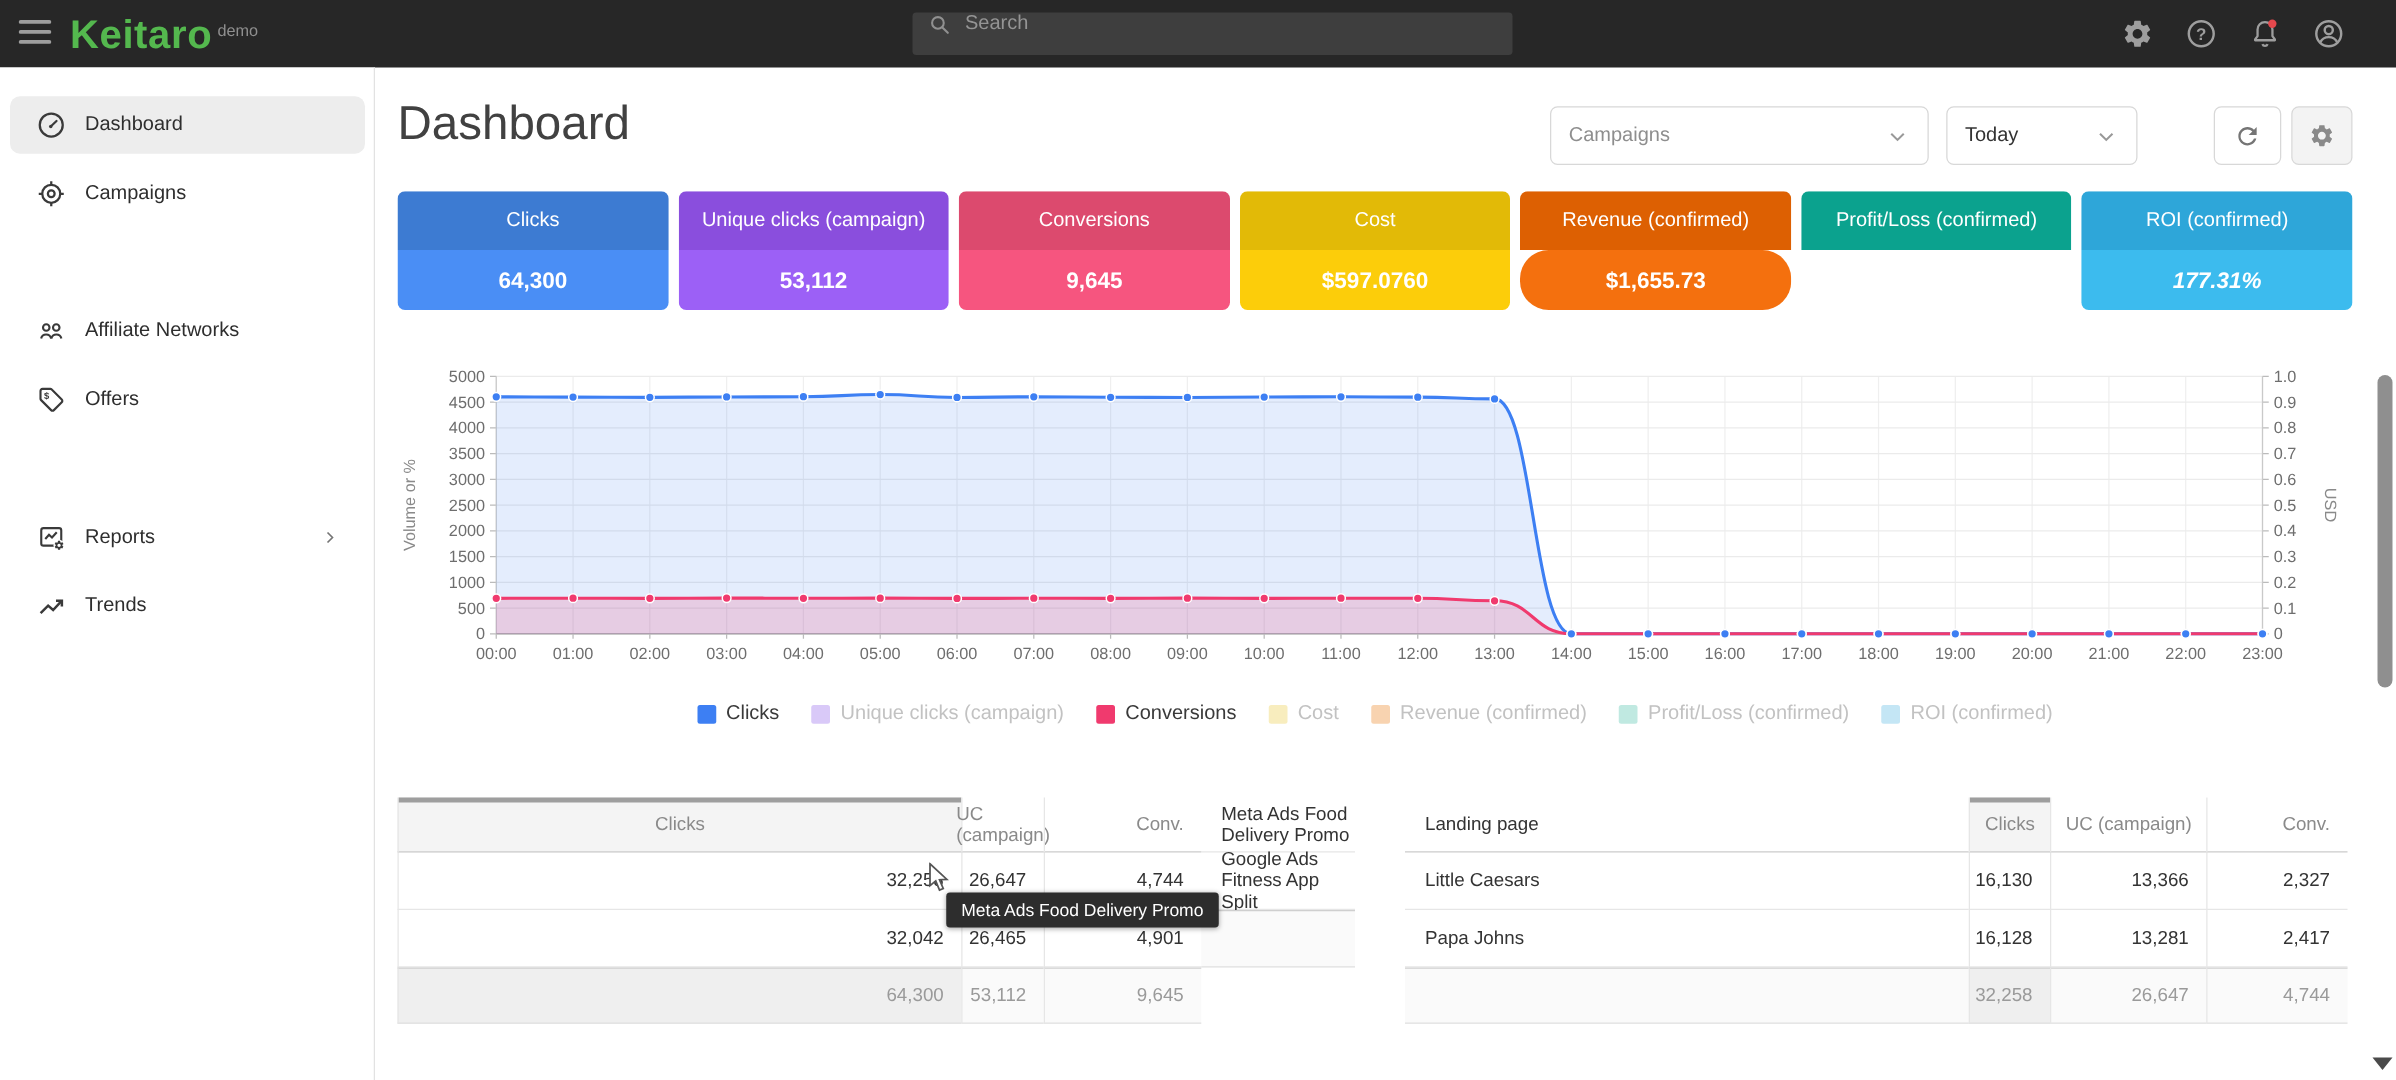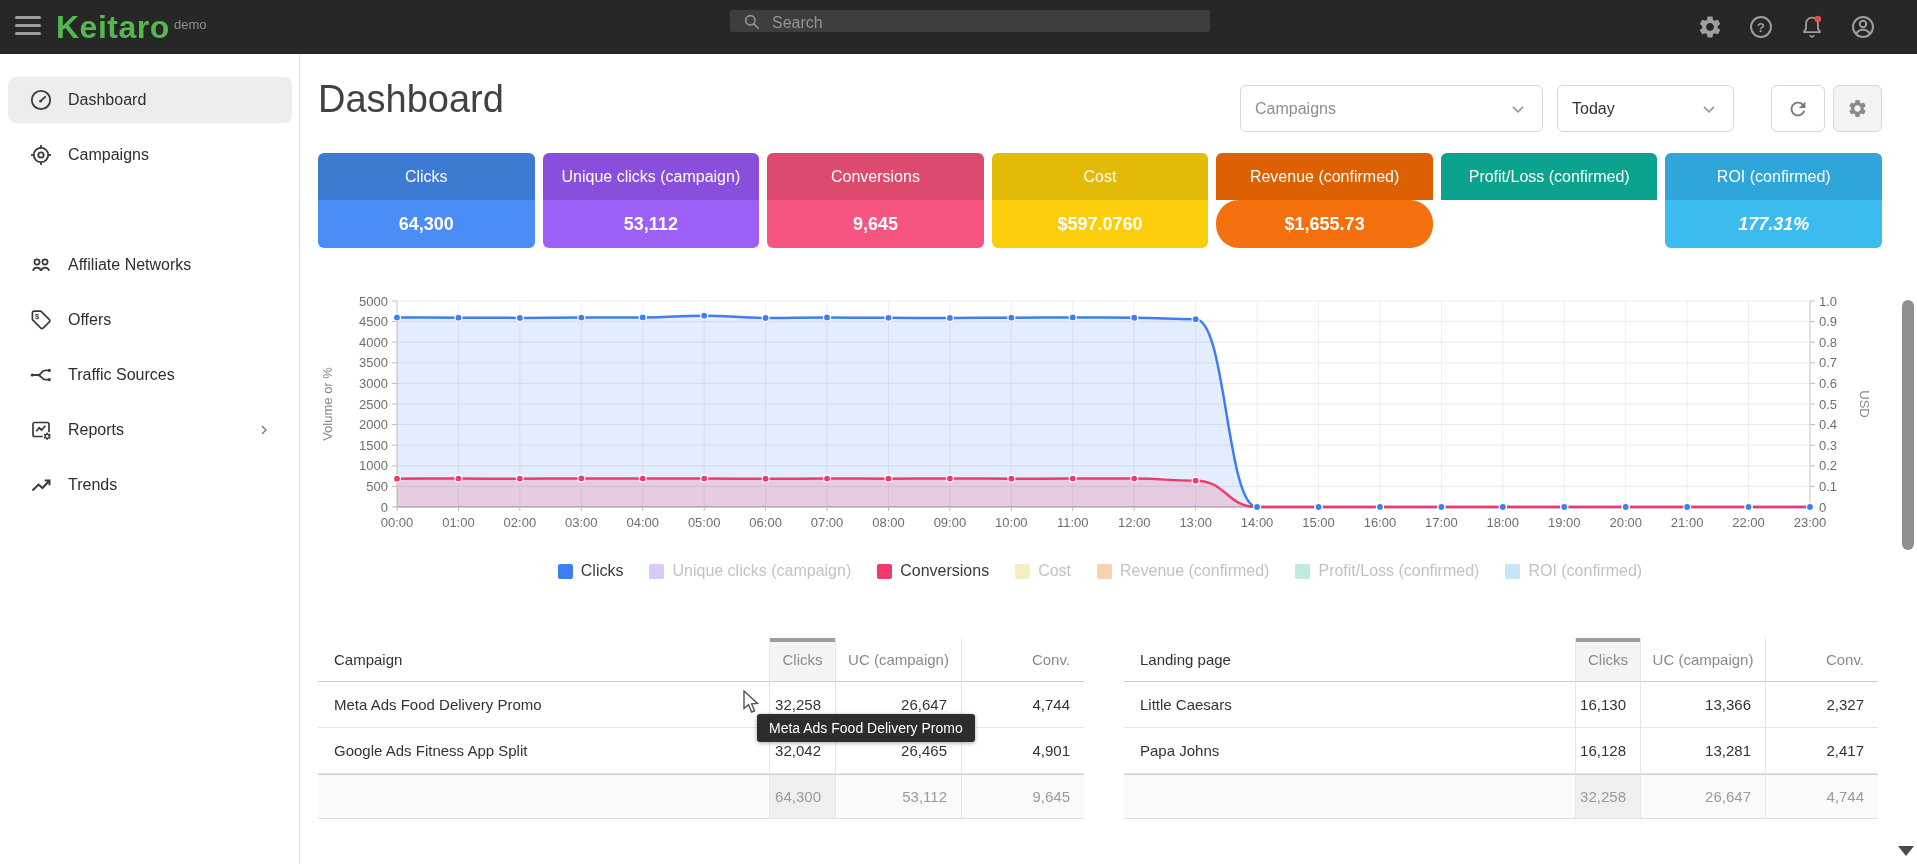--- a/index.html
+++ b/index.html
@@ -6,22 +6,22 @@
   html,body { background:#fff; }
   #app { position:relative; width:1917px; height:864px; background:#fff; overflow:hidden;
          font-family:"Liberation Sans","DejaVu Sans",sans-serif; color:#333; }
 
   
   .topbar { position:absolute; left:0; top:0; width:1917px; height:54px; background:#272727; }
   .hamburger { position:absolute; left:15px; top:16px; width:28px; height:22px; cursor:pointer; }
   .hamburger span { display:block; height:3px; background:#9e9e9e; border-radius:2px; margin-bottom:5px; width:26px; }
   .logo { position:absolute; left:56px; top:9px; font-size:32px; font-weight:bold; color:#54b84e; letter-spacing:.5px; }
   .logo-badge { position:absolute; left:174px; top:17px; font-size:13px; color:#8f8f8f; }
-  .searchbox { position:absolute; left:730px; top:10px; width:480px; height:22px; background:#3e3e3e;
-               border-radius:3px; display:flex; align-items:flex-end; padding:0 12px; gap:10px; }
+  .searchbox { position:absolute; left:730px; top:10px; width:480px; height:34px; background:#3e3e3e;
+               border-radius:3px; display:flex; align-items:flex-start; padding:0 12px; gap:10px; }
   .searchbox input { flex:1; background:transparent; border:none; outline:none; color:#ddd; font-size:16px;
                      font-family:inherit; }
   .searchbox input::placeholder { color:#949494; }
   .tb-icon { position:absolute; top:14px; width:26px; height:26px; cursor:pointer; }
 
   
   .sidebar { position:absolute; left:0; top:54px; width:300px; height:810px; background:#fff;
              border-right:1px solid #e2e2e2; }
   .side-item { position:absolute; left:8px; width:284px; height:46px; border-radius:8px;
                display:flex; align-items:center; cursor:pointer; }
@@ -152,30 +152,20 @@
       </svg>
       <span class="s-label">Affiliate Networks</span>
     </div>
     <div class="side-item" style="top:243px">
       <svg class="s-icon" viewBox="0 0 24 24">
         <path d="M20.4 11.6l-8-8c-.3-.3-.7-.5-1.1-.5H5c-.9 0-1.6.7-1.6 1.6v6.3c0 .4.2.8.5 1.1l8 8c.6.6 1.6.6 2.2 0l6.3-6.3c.6-.6.6-1.6 0-2.2z" fill="none" stroke="currentColor" stroke-width="1.7" stroke-linejoin="round"></path>
         <text x="8.2" y="11" text-anchor="middle" font-size="7.5" font-weight="bold" fill="currentColor">$</text>
       </svg>
       <span class="s-label">Offers</span>
     </div>
-    <div class="side-item" style="top:298px">
-      <svg class="s-icon" viewBox="0 0 24 24">
-        <path d="M3.2 12h5.3c1.9 0 2.9-.9 3.9-2.3 1-1.4 2-2.3 3.9-2.3h3" fill="none" stroke="currentColor" stroke-width="1.9"></path>
-        <path d="M8.5 12c1.9 0 2.9.9 3.9 2.3 1 1.4 2 2.3 3.9 2.3h3" fill="none" stroke="currentColor" stroke-width="1.9"></path>
-        <circle cx="3.2" cy="12" r="1.6" fill="currentColor"></circle>
-        <circle cx="20.3" cy="7.4" r="1.6" fill="currentColor"></circle>
-        <circle cx="20.3" cy="16.6" r="1.6" fill="currentColor"></circle>
-      </svg>
-      <span class="s-label">Traffic Sources</span>
-    </div>
     <div class="side-item" style="top:353px">
       <svg class="s-icon" viewBox="0 0 24 24">
         <rect x="4" y="4.5" width="16" height="14" rx="1.8" fill="none" stroke="currentColor" stroke-width="1.7"></rect>
         <polyline points="7.2 13.2 10.2 9.8 12.6 12 16.4 7.8" fill="none" stroke="currentColor" stroke-width="1.7"></polyline>
         <g transform="translate(13.8 13.8) scale(0.37)">
           <circle cx="12" cy="12" r="12" fill="#fff"></circle>
           <use href="#gearp" fill="currentColor"></use>
         </g>
       </svg>
       <span class="s-label">Reports</span>
@@ -193,21 +183,21 @@
   </div>
 
   <div class="page-title">Dashboard</div>
 
   <div class="select-box" style="left:1240px; top:85px; width:303px">
     <span class="sel-text sel-placeholder">Campaigns</span>
     <svg width="20" height="20" viewBox="0 0 24 24">
       <polyline points="6 9.5 12 15.5 18 9.5" fill="none" stroke="#999" stroke-width="2"></polyline>
     </svg>
   </div>
-  <div class="select-box" style="left:1557px; top:85px; width:177px">
+  <div class="select-box" style="left:1557px; top:85px; width:153px">
     <span class="sel-text sel-value">Today</span>
     <svg width="20" height="20" viewBox="0 0 24 24">
       <polyline points="6 9.5 12 15.5 18 9.5" fill="none" stroke="#999" stroke-width="2"></polyline>
     </svg>
   </div>
   <div class="icon-btn" style="left:1771px; width:54px">
     <svg width="22" height="22" viewBox="0 0 24 24">
       <path d="M17.65 6.35C16.2 4.9 14.21 4 12 4c-4.42 0-7.99 3.58-8 8s3.57 8 7.99 8c3.73 0 6.84-2.55 7.73-6h-2.08c-.82 2.33-3.04 4-5.65 4-3.31 0-6-2.69-6-6s2.69-6 6-6c1.66 0 3.14.69 4.22 1.78L13 11h7V4l-2.35 2.35z" fill="#757575"></path>
     </svg>
   </div>
@@ -460,21 +450,20 @@
           <span>Profit/Loss (confirmed)</span>
         </div>
         <div class="legend-item off">
           <span class="swatch" style="background: rgb(196, 230, 245);"></span>
           <span>ROI (confirmed)</span>
         </div>
       </div>
   </div>
 
   <div class="dtable" style="left:318px; width:766px; grid-template-columns:451px 66px 126px 123px; grid-template-rows:44px 46px 46px 45px">
-    <div class="cell hcell name">Campaign</div>
     <div class="cell hcell num center sorted-col">
         <span class="sort-bar"></span>
         <span>Clicks</span>
       </div>
     <div class="cell hcell num center">UC (campaign)</div>
     <div class="cell hcell num">Conv.</div>
 
     <div class="cell name">Meta Ads Food Delivery Promo</div>
     <div class="cell num">32,258</div>
     <div class="cell num">26,647</div>

